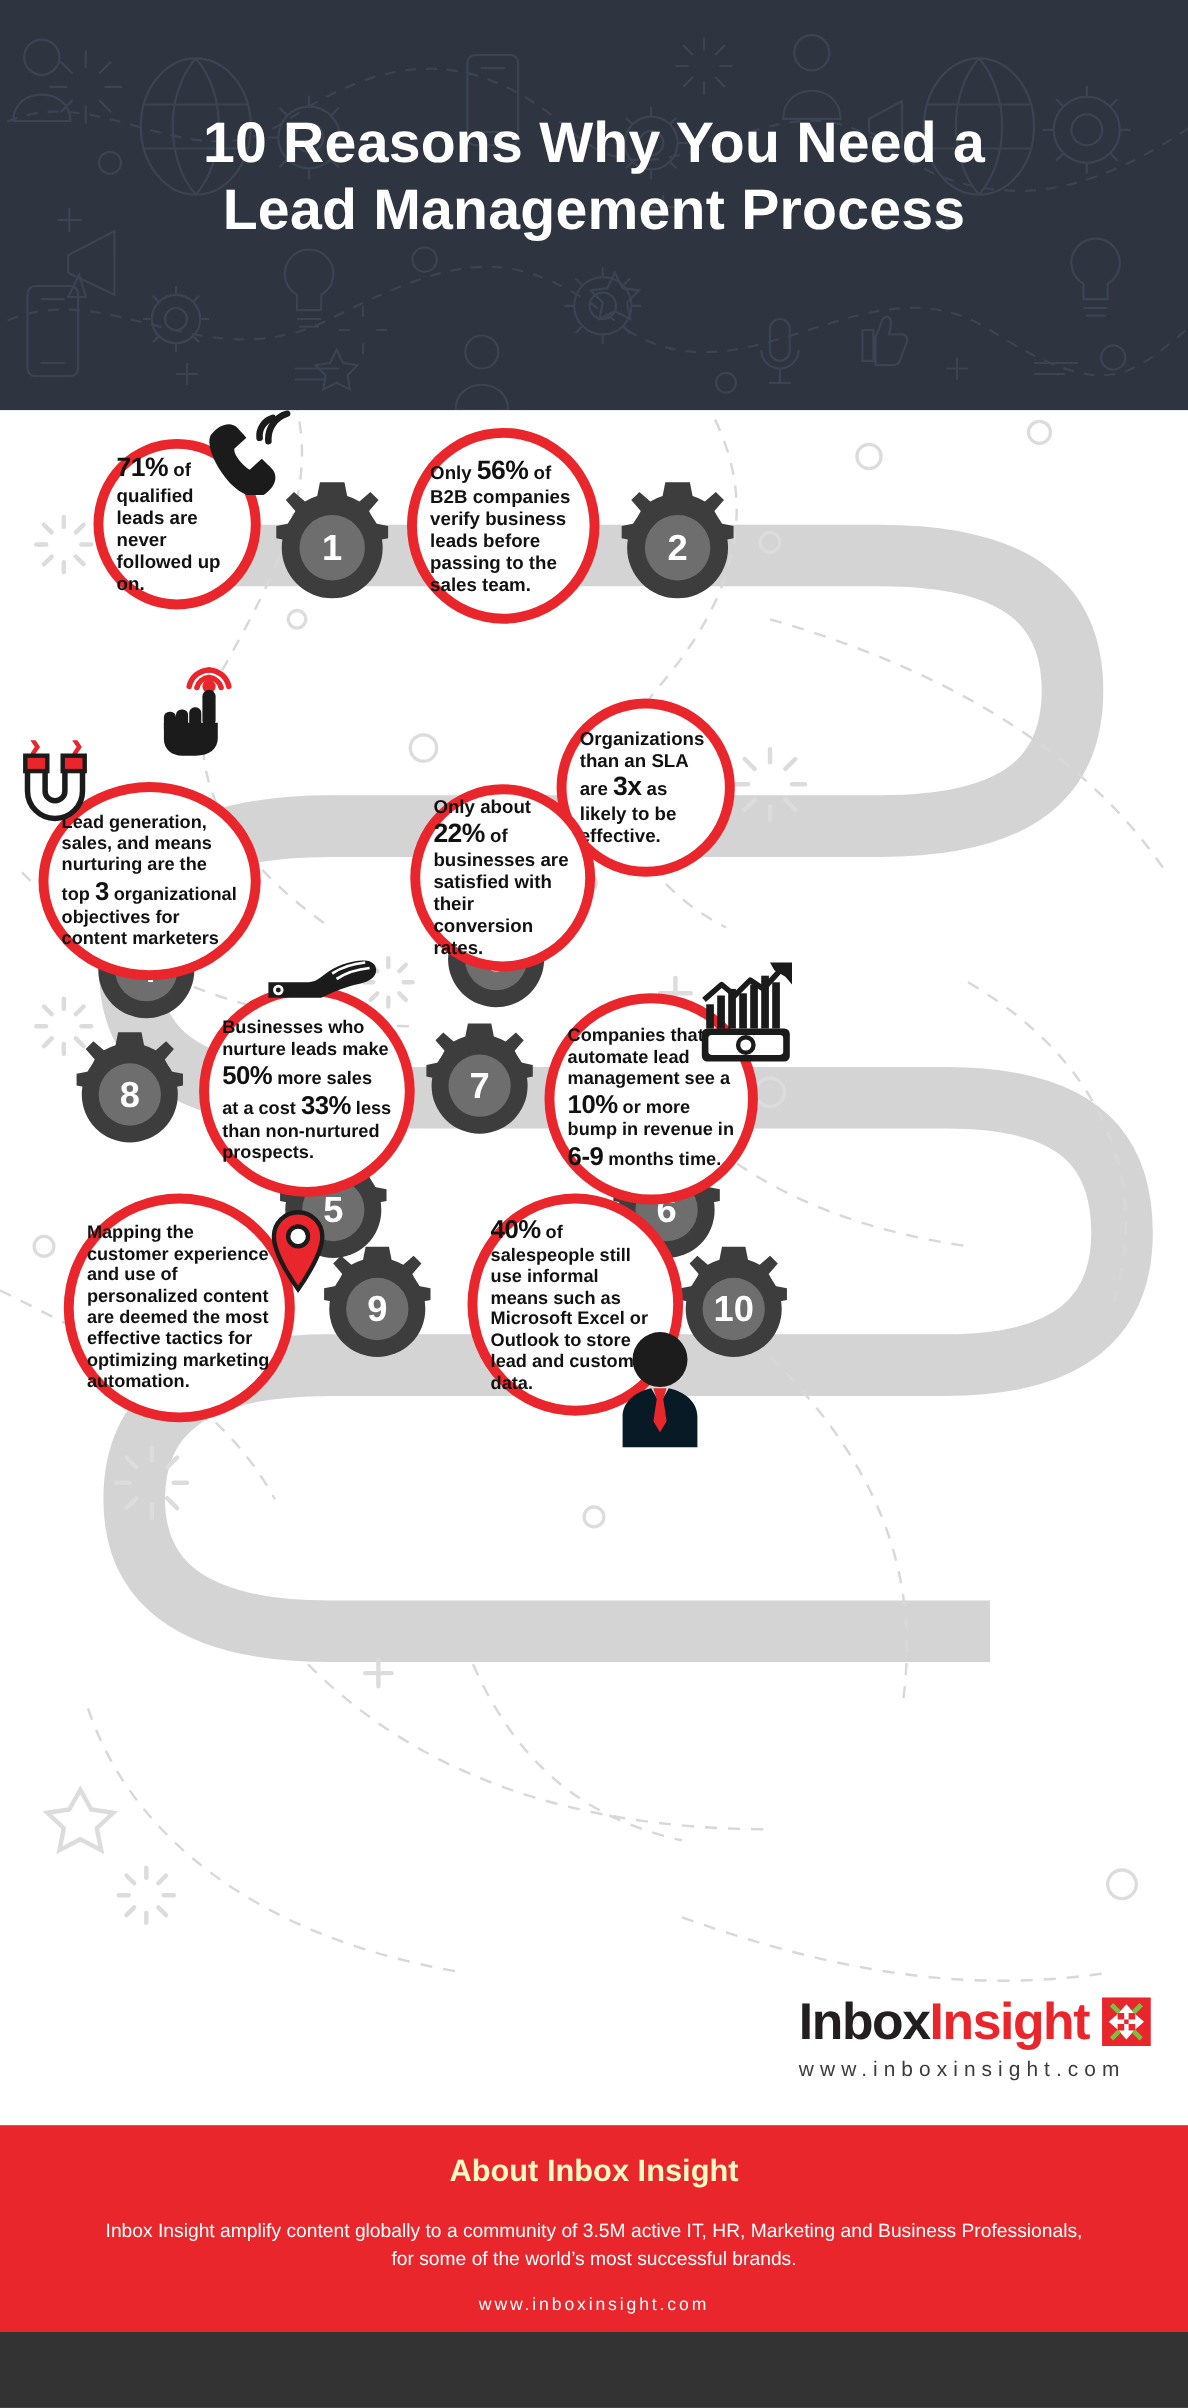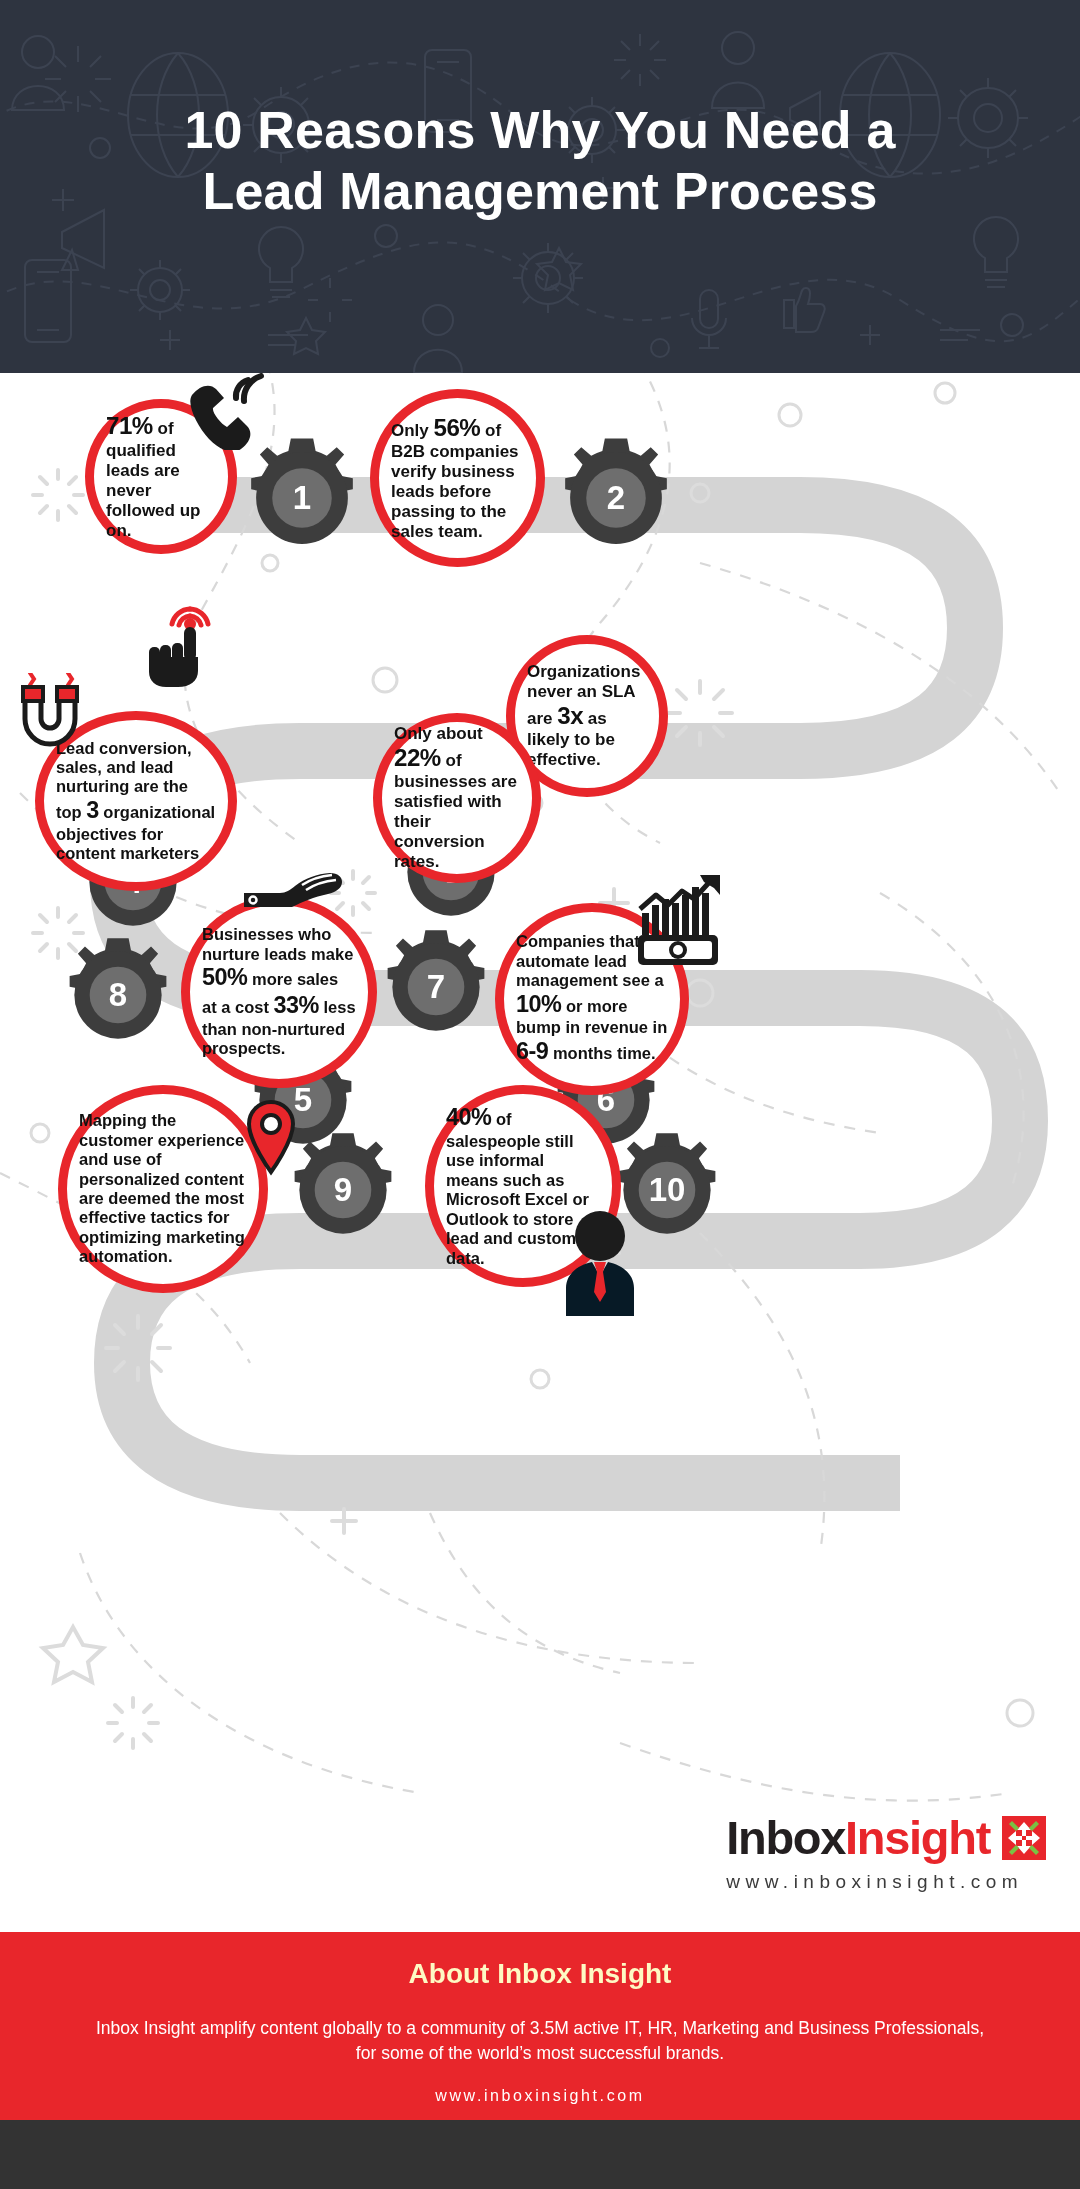--- a/index.html
+++ b/index.html
@@ -335,24 +335,24 @@
       <div class="num">10</div>
     </div>
 
     <div class="bubble" style="left:85px;top:26px;width:152px;height:155px;">
       <div class="txt" style="font-size:17px;"><span class="big">71%</span><span> of qualified leads are never followed up on.</span></div>
     </div>
     <div class="bubble" style="left:370px;top:16px;width:175px;height:178px;">
       <div class="txt" style="font-size:17px;"><span>Only </span><span class="big">56%</span><span> of B2B companies verify business leads before passing to  the sales team.</span></div>
     </div>
     <div class="bubble" style="left:506px;top:262px;width:162px;height:162px;">
-      <div class="txt" style="font-size:17px;"><span>Organizations never an SLA are </span><span class="big">3x</span><span> as likely to be effective.</span></div>
+      <div class="txt" style="font-size:17px;"><span>Organizations than an SLA are </span><span class="big">3x</span><span> as likely to be effective.</span></div>
     </div>
     <div class="bubble" style="left:35px;top:338px;width:202px;height:180px;">
-      <div class="txt" style="font-size:16.5px;"><span>Lead conversion, sales, and lead nurturing are the top </span><span class="big">3</span><span> organizational objectives for content marketers</span></div>
+      <div class="txt" style="font-size:16.5px;"><span>Lead generation, sales, and means nurturing are the top </span><span class="big">3</span><span> organizational objectives for content marketers</span></div>
     </div>
     <div class="bubble" style="left:373px;top:340px;width:168px;height:170px;">
       <div class="txt" style="font-size:17px;"><span>Only about </span><span class="big">22%</span><span> of businesses are satisfied with their conversion rates.</span></div>
     </div>
     <div class="bubble" style="left:181px;top:523px;width:196px;height:192px;">
       <div class="txt" style="font-size:16.5px;"><span>Businesses who nurture leads make </span><span class="big">50%</span><span> more sales at a cost </span><span class="big">33%</span><span> less than non-nurtured prospects.</span></div>
     </div>
     <div class="bubble" style="left:495px;top:530px;width:194px;height:192px;">
       <div class="txt" style="font-size:16.5px;"><span>Companies that automate lead management see a </span><span class="big">10%</span><span> or more bump in revenue in </span><span class="big">6-9</span><span> months time.</span></div>
     </div>

